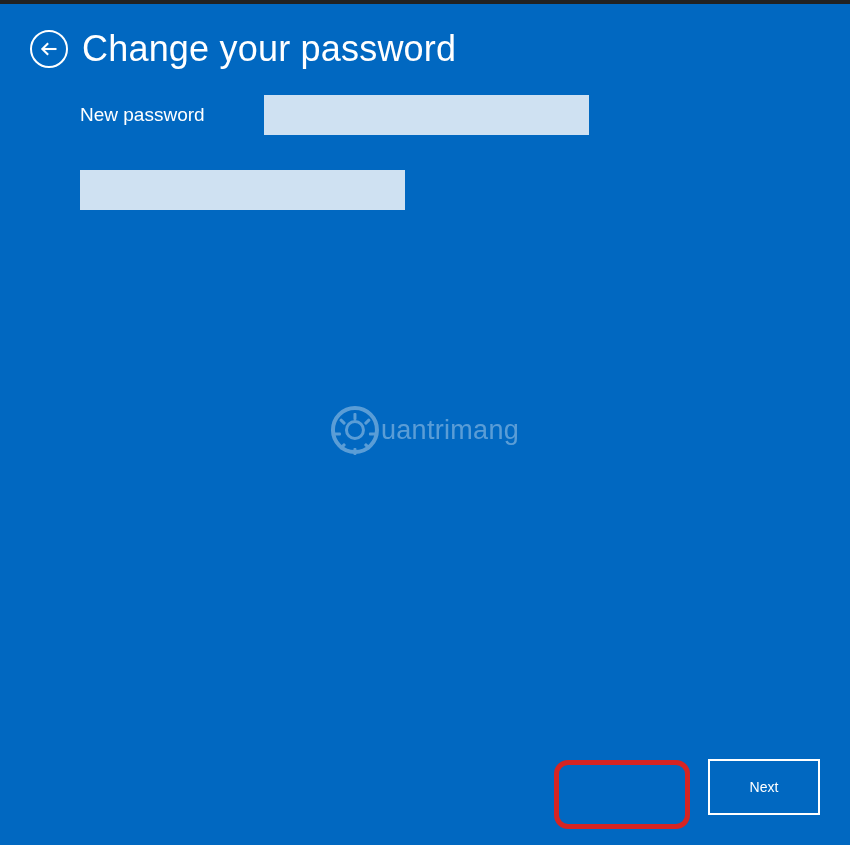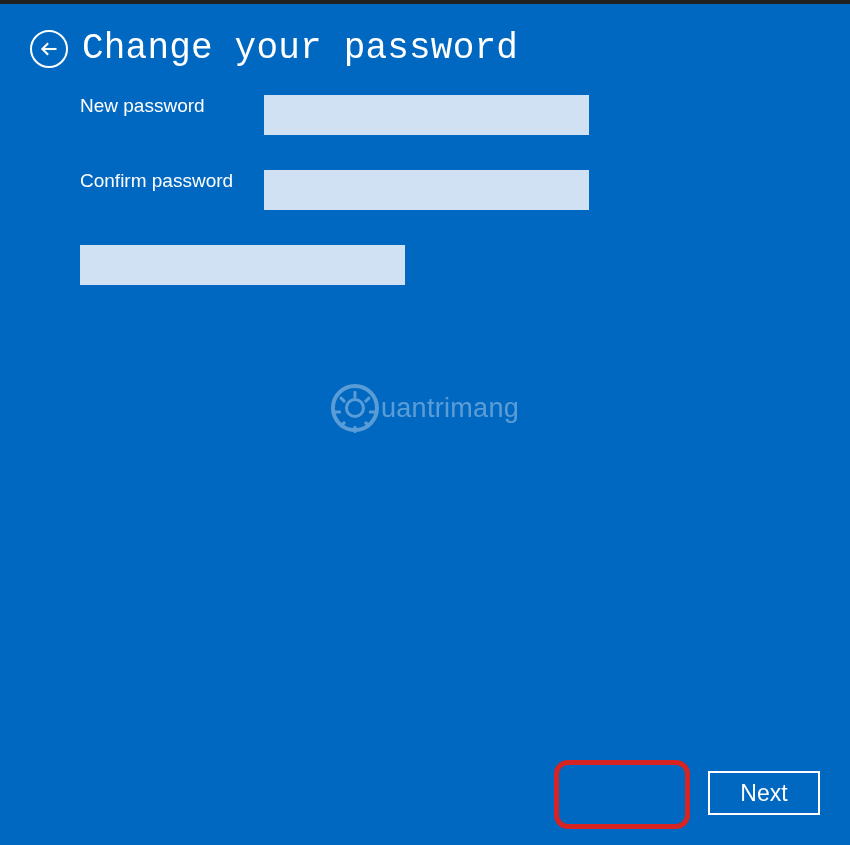--- a/index.html
+++ b/index.html
@@ -49,29 +49,29 @@
     height: 20px;
     stroke: #ffffff;
     fill: none;
     stroke-width: 2.5;
   }
   .title {
     font-size: 36px;
     font-weight: 300;
     color: #ffffff;
     letter-spacing: 0.2px;
-    font-family: Liberation Mono, monospace;
   }
   .form-area {
     position: absolute;
     left: 80px;
     top: 95px;
   }
   .row {
     display: flex;
+    align-items: center;
     height: 40px;
     margin-bottom: 35px;
   }
   .row .label {
     width: 184px;
     font-size: 19px;
     font-weight: 400;
     color: #ffffff;
   }
   .row input {
@@ -80,21 +80,21 @@
     background: #cfe1f2;
     border: none;
     outline: none;
     font-size: 16px;
     padding: 0 8px;
     color: #000;
   }
   .watermark {
     position: absolute;
     left: 50%;
-    top: 408px;
+    top: 430px;
     transform: translate(-50%, -50%);
     display: flex;
     align-items: center;
     gap: 2px;
     opacity: 0.35;
     user-select: none;
     pointer-events: none;
   }
   .watermark .wm-icon {
     width: 48px;
@@ -132,25 +132,25 @@
   .button-bar {
     position: absolute;
     right: 30px;
     bottom: 30px;
     display: flex;
     gap: 30px;
     align-items: center;
   }
   .btn {
     width: 112px;
-    height: 44px;
+    height: 56px;
     border: 2px solid #ffffff;
     background: transparent;
     color: #ffffff;
-    font-size: 23px;
+    font-size: 14px;
     font-weight: 400;
     cursor: pointer;
     font-family: inherit;
     display: flex;
     align-items: center;
     justify-content: center;
   }
   .highlight {
     position: absolute;
     border: 5px solid #d62423;
@@ -175,24 +175,20 @@
       <line x1="21" y1="12" x2="4" y2="12"></line>
       <polyline points="11,5 4,12 11,19"></polyline>
     </svg>
   </div>
   <div class="title">Change your password</div>
 </div>
 
 <div class="form-area">
   <div class="row">
     <div class="label">New password</div>
-    <input type="password" value="" style="">
-  </div>
-  <div class="row">
-    <div class="label">Confirm password</div>
     <input type="password" value="" style="">
   </div>
   <div class="row">
     <input type="text" value="" style="">
   </div>
 </div>
 
 <div class="watermark">
   <div class="wm-icon">
     <div class="inner"></div>

